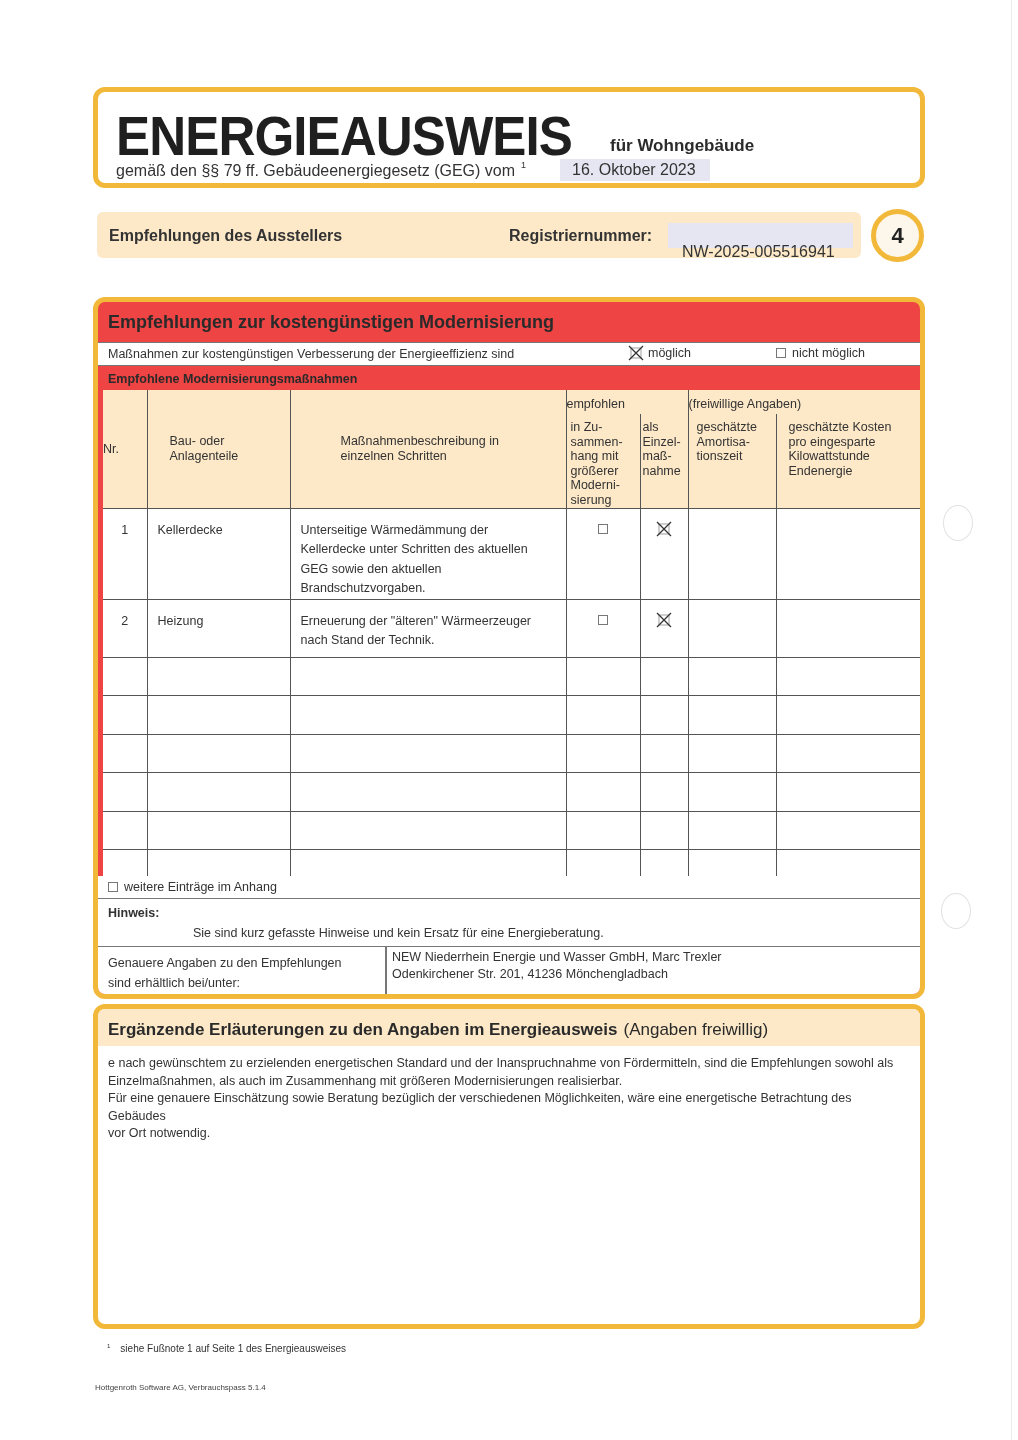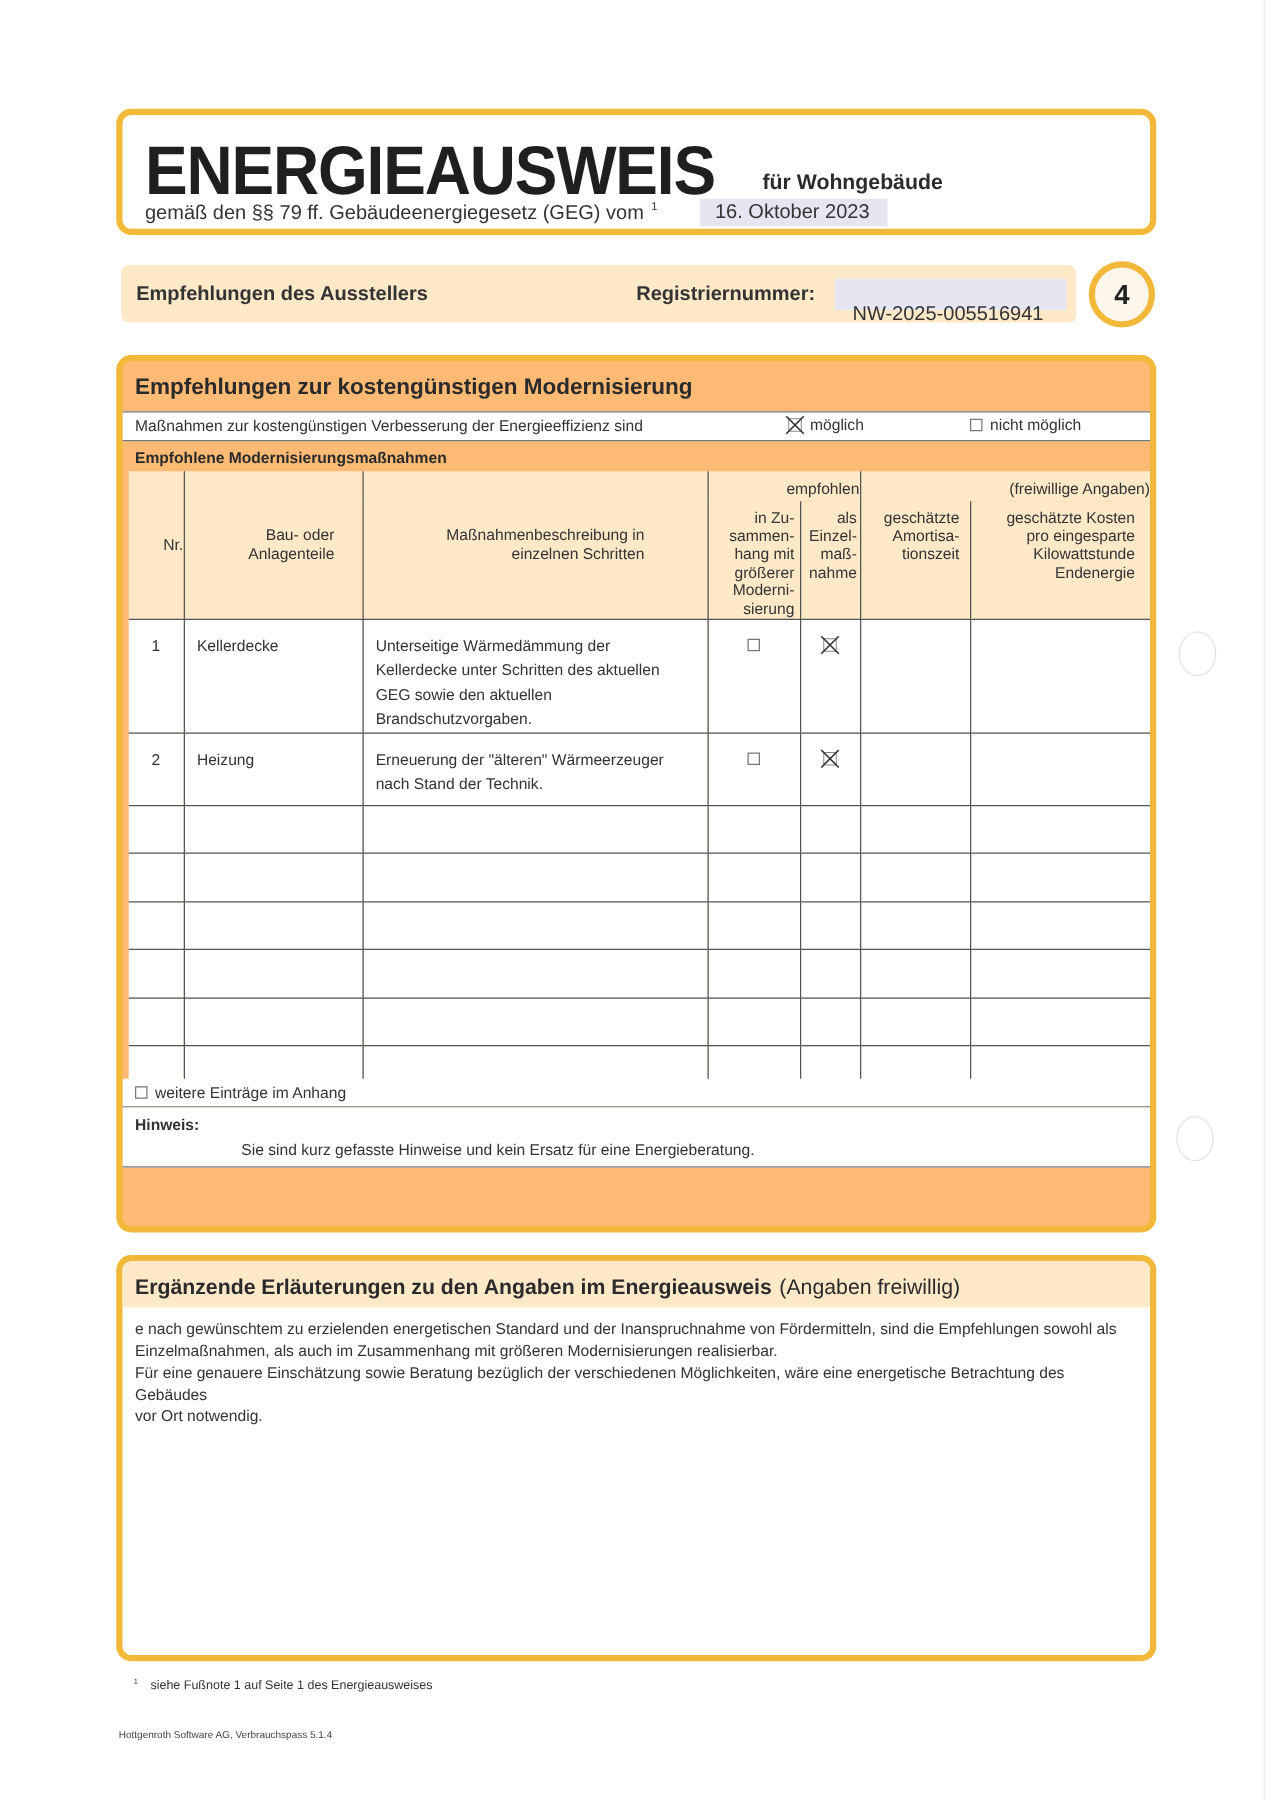--- a/index.html
+++ b/index.html
@@ -17,35 +17,35 @@
   #hdr .date { position: absolute; left: 462px; top: 67px; width: 150px; height: 22px; background: #e6e6f2; font-size: 16px; padding: 2px 0 0 12px; color: #333; }
 
   
   #bar { position: absolute; left: 97px; top: 212px; width: 764px; height: 46px; background: #fde9c8; border-radius: 6px; }
   #bar .lbl { position: absolute; left: 12px; top: 15px; font-size: 16px; font-weight: bold; color: #333; }
   #bar .reglbl { position: absolute; left: 412px; top: 15px; font-size: 16px; font-weight: bold; color: #333; }
   #bar .regnum { position: absolute; left: 571px; top: 11px; width: 185px; height: 25px; background: #e6e6f2; font-size: 16px; padding: 20px 0 0 14px; color: #333; }
   #pagecircle { position: absolute; left: 871px; top: 209px; width: 53px; height: 53px; border-radius: 50%; border: 5px solid #f2b83a; background: #fdf6ea; text-align: center; font-size: 22px; font-weight: bold; line-height: 43px; color: #222; }
 
   
-  #main { left: 93px; top: 284px; width: 832px; height: 702px; background: #fdba74; overflow: hidden; }
+  #main { left: 93px; top: 297px; width: 832px; height: 702px; background: #ef4444; overflow: hidden; }
   #main .sec-title { position: absolute; left: 10px; top: 10px; font-size: 18px; font-weight: bold; color: #2a2a2a; }
   .row-white { position: absolute; left: 0; width: 822px; background: #fff; border-top: 1.5px solid #777; border-bottom: 1.5px solid #777; }
   #possible-row { top: 40px; height: 24px; }
   #possible-row .txt { position: absolute; left: 10px; top: 4px; font-size: 12.5px; color: #333; }
   #possible-row .opt1 { position: absolute; left: 530px; top: 3px; font-size: 12.5px; color: #333; }
   #possible-row .opt2 { position: absolute; left: 678px; top: 3px; font-size: 12.5px; color: #333; }
   #main .sub-title { position: absolute; left: 10px; top: 70px; font-size: 12.5px; font-weight: bold; color: #2a2a2a; }
 
   .chk { display: inline-block; width: 10px; height: 10px; border: 1px solid #777; vertical-align: middle; margin-right: 6px; position: relative; top: -1px; background: #fff; }
   .xchk { display: inline-block; width: 16px; height: 16px; vertical-align: middle; margin-right: 4px; position: relative; top: -1px; }
 
   table.grid { position: absolute; left: 5px; top: 88px; width: 817px; border-collapse: collapse; table-layout: fixed; }
   table.grid td, table.grid th { border: 1.5px solid #555; font-weight: normal; color: #333; }
-  table.grid thead th { background: #fde9c8; font-size: 12.5px; text-align: right; line-height: 14.5px; vertical-align: top; }
+  table.grid thead th { background: #fde9c8; font-size: 12.5px; text-align: left; line-height: 14.5px; vertical-align: top; }
   table.grid tbody td { background: #fff; font-size: 12.5px; vertical-align: top; padding: 12px 10px 0 10px; line-height: 19.5px; }
   table.grid tbody td.c { text-align: center; padding-left: 0; padding-right: 0; }
   table.grid tbody tr.empty td { height: 38.5px; }
   table.grid thead tr:first-child th { border-top: none; }
   table.grid th:first-child, table.grid td:first-child { border-left: none; }
   table.grid th:last-child, table.grid td:last-child { border-right: none; }
 
   #more-row { top: 574px; height: 23px; border-top: none; }
   #more-row .txt { position: absolute; left: 10px; top: 4px; font-size: 12.5px; color: #333; }
   #hint-row { top: 597px; height: 48px; border-top: none; }
@@ -219,20 +219,27 @@
 
   <div id="more-row" class="row-white">
     <span class="txt"><span class="chk"></span><span>weitere Einträge im Anhang</span></span>
   </div>
 
   <div id="hint-row" class="row-white">
     <span class="lbl">Hinweis:</span>
     <span class="l2">Sie sind kurz gefasste Hinweise und kein Ersatz für eine Energieberatung.</span>
   </div>
 
+  <div id="info-row" class="row-white">
+    <span class="lbl1">Genauere Angaben zu den Empfehlungen</span>
+    <span class="lbl2">sind erhältlich bei/unter:</span>
+    <span class="div"></span>
+    <span class="v1">NEW Niederrhein Energie und Wasser GmbH, Marc Trexler</span>
+    <span class="v2">Odenkirchener Str. 201, 41236 Mönchengladbach</span>
+  </div>
 </div>
 
 <div id="supp" class="frame">
   <div class="head">
     <span class="t"><span>Ergänzende Erläuterungen zu den Angaben im Energieausweis</span><span class="t2">(Angaben freiwillig)</span></span>
   </div>
   <div class="body">
     <div>e nach gewünschtem zu erzielenden energetischen Standard und der Inanspruchnahme von Fördermitteln, sind die Empfehlungen sowohl als</div>
     <div>Einzelmaßnahmen, als auch im Zusammenhang mit größeren Modernisierungen realisierbar.</div>
     <div>Für eine genauere Einschätzung sowie Beratung bezüglich der verschiedenen Möglichkeiten, wäre eine energetische Betrachtung des Gebäudes</div>

